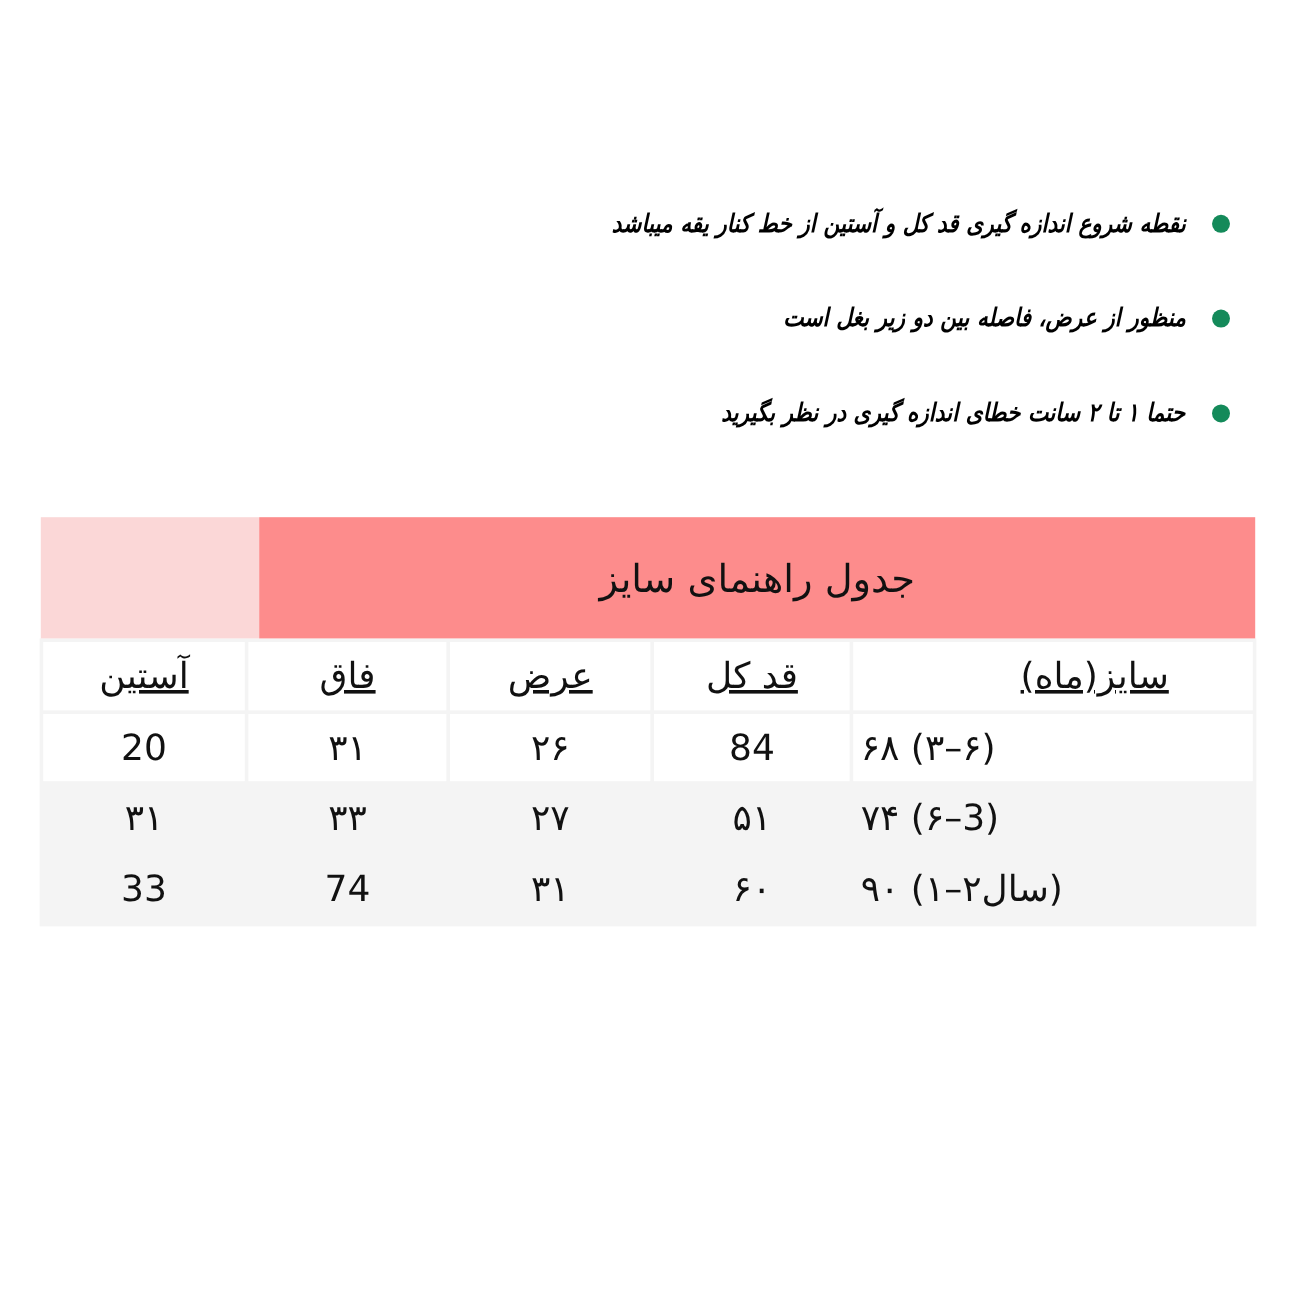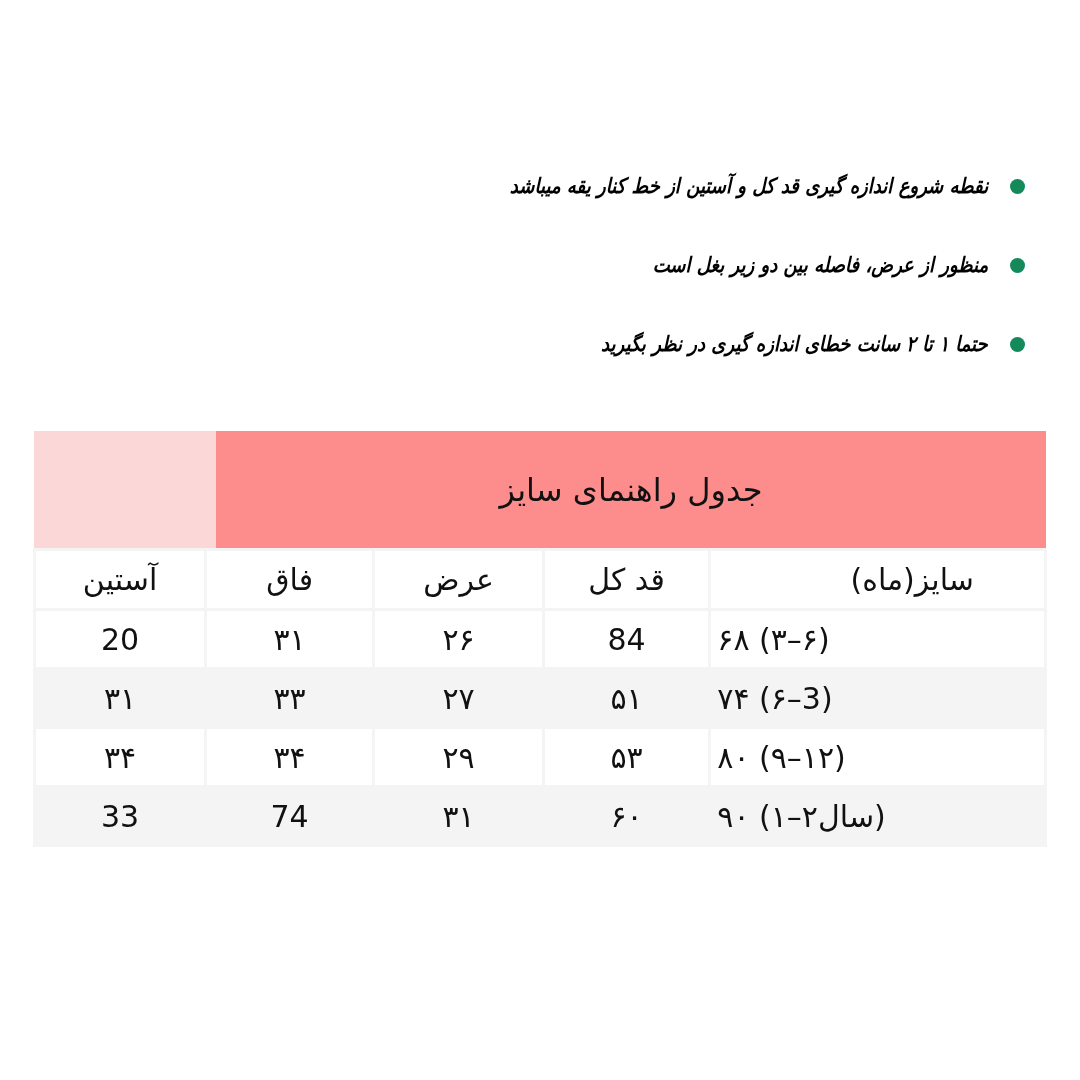--- a/index.html
+++ b/index.html
@@ -21,36 +21,36 @@
   }
   .note-text {
     font-family: "DejaVu Sans", sans-serif; font-weight: bold; font-style: italic;
     font-size: 21px; letter-spacing: -0.5px; color: #000;
     transform: scaleX(0.86); transform-origin: right center; white-space: nowrap;
   }
 
   .table-wrap {
     position: absolute; left: 34px; top: 431px; width: 1012px;
   }
-  .title-row { display: flex; height: 117px; }
+  .title-row { display: flex; height: 101px; }
   .title-blank { width: 182px; background: #fbd7d7; }
   .title-cell {
     flex: 1; background: #fd8c8c; display: flex; align-items: center; justify-content: center;
     direction: rtl; font-size: 32px; color: #111;
   }
   table {
     border-collapse: separate; border-spacing: 3px; width: 1014px; margin-left: -1px;
     direction: ltr; background: #f4f4f4;
   }
   td {
     height: 56px; text-align: center; font-size: 30px; color: #111; padding: 0;
     background: #ffffff;
   }
   tr.alt td { background: #f4f4f4; }
-  tr.head td { height: 57px; }
+  tr.head td { height: 57px; text-decoration: underline; }
   td.c-size { direction: rtl; text-align: right; padding-right: 70px; }
   td.c-size-val { direction: ltr; text-align: left; padding-left: 6px; }
   .w1 { width: 179px; } .w2 { width: 179px; } .w3 { width: 178px; } .w4 { width: 178px; } .w5 { width: 279px; }
 </style>
 </head>
 <body>
 
 <div class="notes">
   <div class="note">
     <span class="dot"></span>
@@ -87,27 +87,20 @@
       <td>84</td>
       <td class="c-size-val">۶۸ (۳–۶)</td>
     </tr>
     <tr class="alt">
       <td>۳۱</td>
       <td>۳۳</td>
       <td>۲۷</td>
       <td>۵۱</td>
       <td class="c-size-val">۷۴ (۶–3)</td>
     </tr>
-    <tr>
-      <td>۳۴</td>
-      <td>۳۴</td>
-      <td>۲۹</td>
-      <td>۵۳</td>
-      <td class="c-size-val">۸۰ (۹–۱۲)</td>
-    </tr>
     <tr class="alt">
       <td>33</td>
       <td>74</td>
       <td>۳۱</td>
       <td>۶۰</td>
       <td class="c-size-val">۹۰ (۱–۲سال)</td>
     </tr>
   </tbody>
     </table>
 </div>

